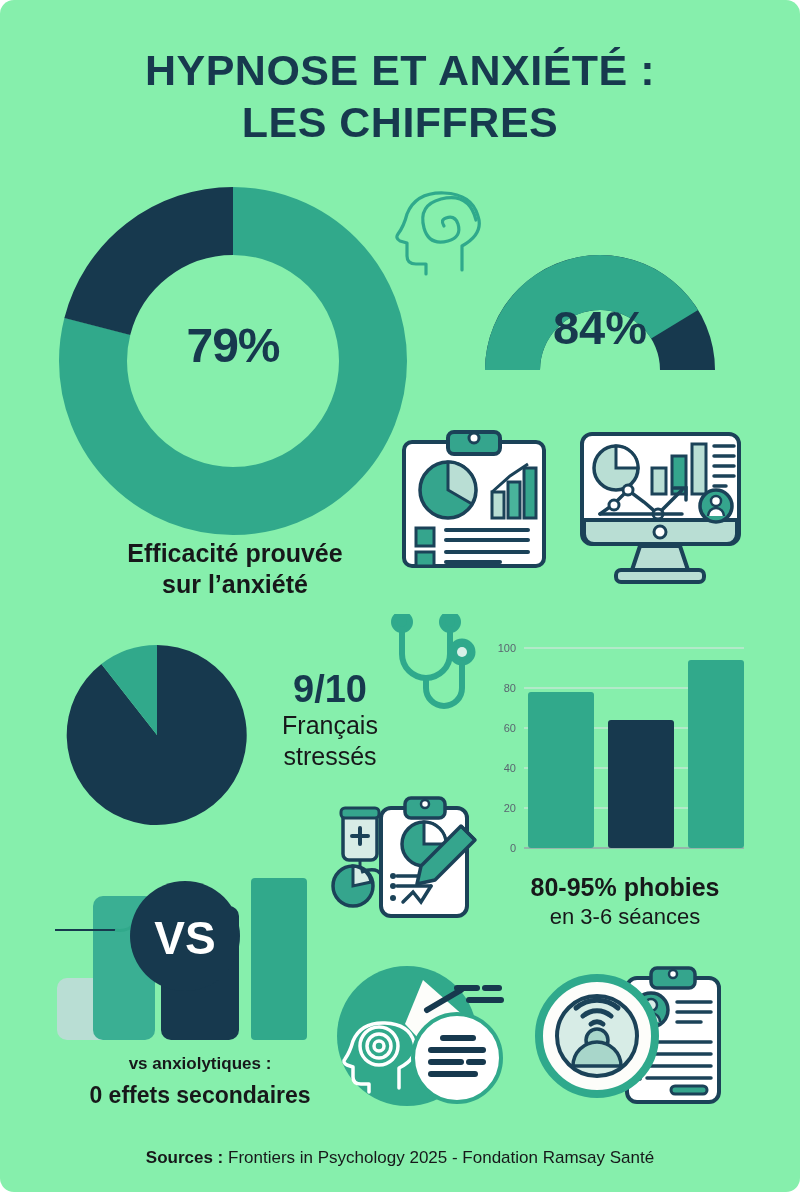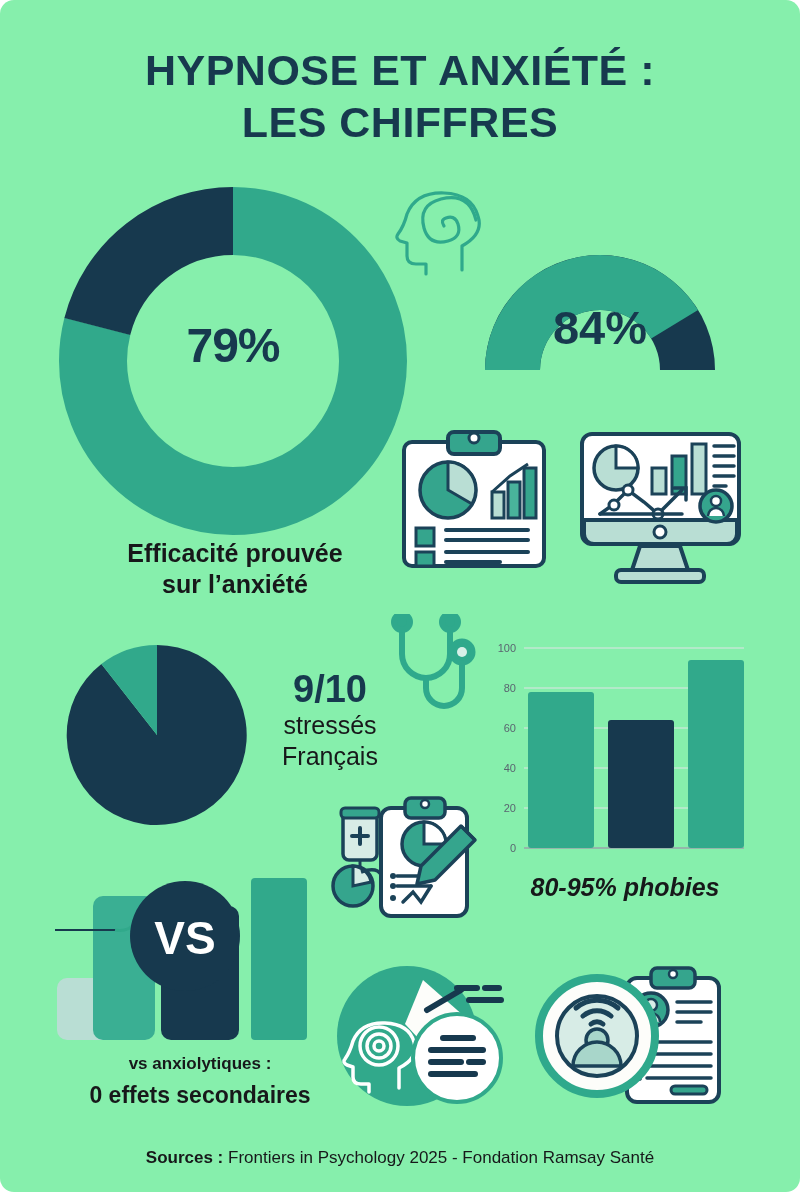--- a/index.html
+++ b/index.html
@@ -56,21 +56,21 @@
   .pie-wrap{position:absolute;left:62px;top:640px;width:190px;height:190px;}
   .stat910{
     position:absolute;left:255px;top:668px;width:150px;text-align:center;
   }
   .stat910 .num{font-size:38px;font-weight:800;color:#17394e;line-height:42px;}
   .stat910 .sub{font-size:25px;font-weight:500;color:#17181a;line-height:31px;}
 
   
   .bars-wrap{position:absolute;left:480px;top:636px;width:270px;height:240px;}
   .bars-caption{
-    position:absolute;left:470px;top:872px;width:310px;text-align:center;font-style:italic;
+    position:absolute;left:470px;top:872px;width:310px;text-align:center;
   }
   .bars-caption .b1{font-size:25px;font-weight:800;color:#17181a;line-height:31px;display:block;}
   .bars-caption .b2{font-size:22px;font-weight:500;color:#17181a;line-height:28px;display:block;}
 
   
   .vs-wrap{position:absolute;left:55px;top:878px;width:275px;height:165px;}
   .vs-caption{position:absolute;left:40px;top:1048px;width:320px;text-align:center;}
   .vs-caption .v1{font-size:17px;font-weight:800;color:#17181a;line-height:32px;display:block;}
   .vs-caption .v2{font-size:23px;font-weight:700;color:#17181a;line-height:30px;display:block;}
 
@@ -127,22 +127,22 @@
   <div class="pie-wrap">
     <svg width="190" height="190" viewBox="0 0 190 190">
 
       <path d="M 95 95 L 95 5 A 90 90 0 1 1 39.4 24.0 Z" fill="#17394e"></path>
 
       <path d="M 95 95 L 39.4 24.0 A 90 90 0 0 1 95 5 Z" fill="#31a98b"></path>
     </svg>
   </div>
   <div class="stat910">
     <div class="num">9/10</div>
+    <div class="sub">Français</div>
     <div class="sub">stressés</div>
-    <div class="sub">Français</div>
   </div>
 
   <div class="bars-wrap">
     <svg width="270" height="240" viewBox="0 0 270 240">
       <g font-family="Liberation Sans, sans-serif" font-size="11" fill="#5a6570" text-anchor="end">
         <text x="36" y="16">100</text>
         <text x="36" y="56">80</text>
         <text x="36" y="96">60</text>
         <text x="36" y="136">40</text>
         <text x="36" y="176">20</text>
@@ -159,20 +159,21 @@
 
       <rect x="48" y="56" width="66" height="156" rx="3" fill="#31a98b"></rect>
 
       <rect x="128" y="84" width="66" height="128" rx="3" fill="#17394e"></rect>
 
       <rect x="208" y="24" width="56" height="188" rx="3" fill="#31a98b"></rect>
     </svg>
   </div>
   <div class="bars-caption">
     <span class="b1">80-95% phobies</span>
+    <span class="b2">en 3-6 séances</span>
   </div>
 
   <div class="vs-wrap">
     <svg width="275" height="165" viewBox="0 0 275 165">
       <rect x="2" y="100" width="58" height="62" rx="10" fill="#b9ded4"></rect>
       <rect x="38" y="18" width="62" height="144" rx="10" fill="#3aaf93"></rect>
       <rect x="106" y="28" width="78" height="134" rx="10" fill="#17394e"></rect>
       <rect x="196" y="0" width="56" height="162" rx="4" fill="#31a98b"></rect>
       <line x1="0" y1="52" x2="62" y2="52" stroke="#17394e" stroke-width="2"></line>
       <path d="M 60 52 q 22 4 28 -26" stroke="#31a98b" stroke-width="3" fill="none"></path>

